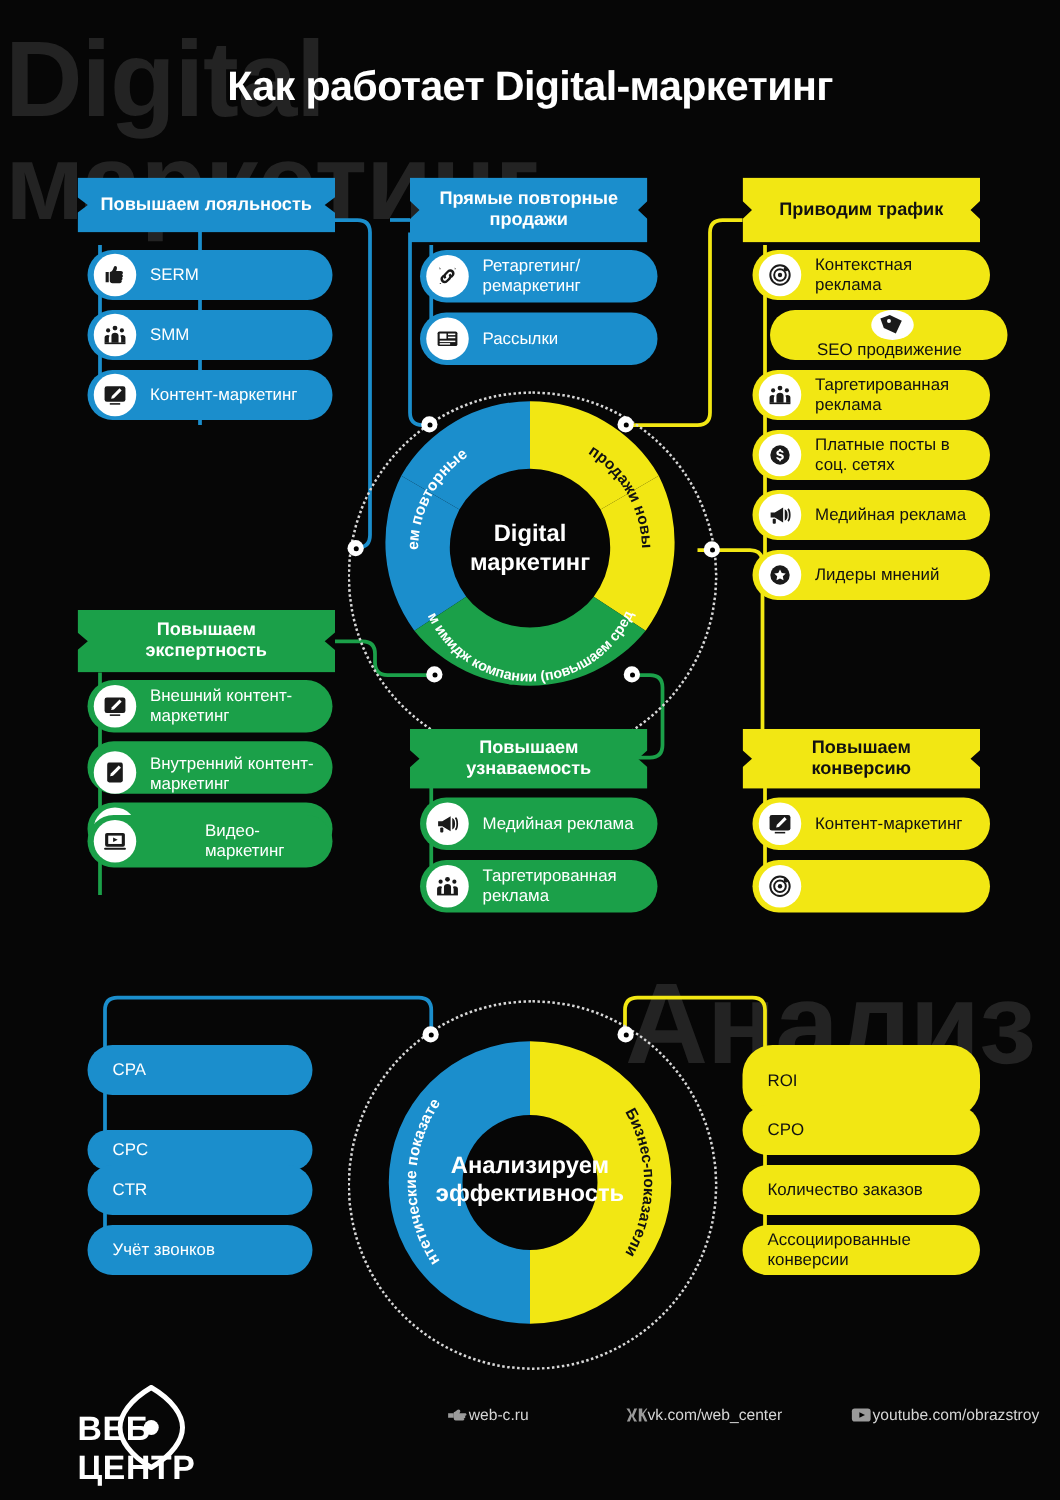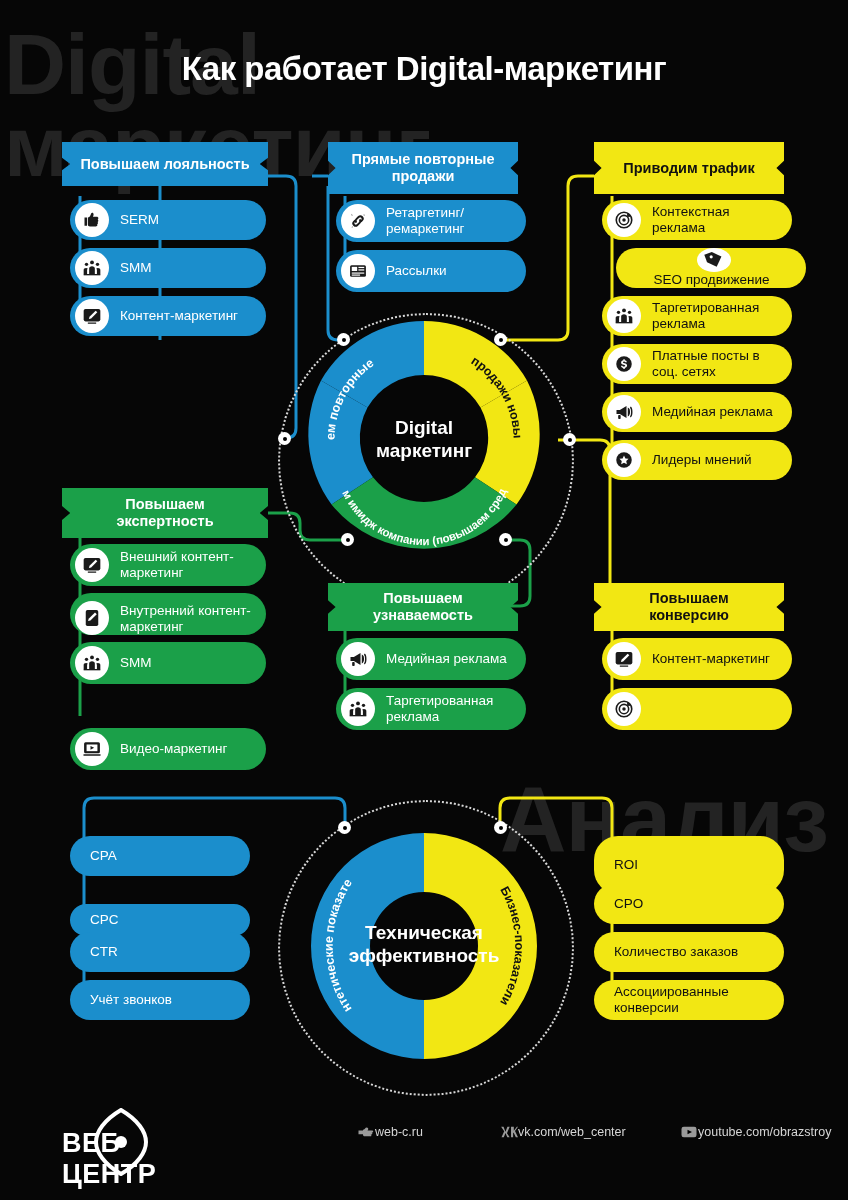--- a/index.html
+++ b/index.html
@@ -170,21 +170,21 @@
     <text font-size="12.5" font-weight="700" fill="#fff" font-family="Liberation Sans, sans-serif">
       <textPath href="#arcBL" startOffset="50%" text-anchor="middle">Синтетические показатели</textPath>
     </text>
     <text font-size="12.5" font-weight="700" fill="#111" font-family="Liberation Sans, sans-serif">
       <textPath href="#arcBR" startOffset="50%" text-anchor="middle">Бизнес-показатели</textPath>
     </text>
   </svg>
 
   <div class="center-txt" style="left:334px;top:905px;width:180px;height:80px;font-size:19px;">
     <div>
-      <div>Техническая</div>
+      <div>Анализируем</div>
       <div>эффективность</div>
     </div>
   </div>
 
   <div class="dot" style="left:338px;top:821px;">
       <i></i>
     </div>
   <div class="dot" style="left:494px;top:821px;">
       <i></i>
     </div>
@@ -380,21 +380,21 @@
           <svg viewBox="0 0 24 24">
             <circle cx="12" cy="5.3" r="2.3"></circle>
             <circle cx="5.4" cy="7.6" r="2"></circle>
             <circle cx="18.6" cy="7.6" r="2"></circle>
             <path d="M8.6 19.5v-7c0-1.4 1.4-2.6 3.4-2.6s3.4 1.2 3.4 2.6v7zM2 19.5v-5.2c0-1.2 1.2-2.2 2.9-2.2.8 0 1.5.2 2 .6-.5.6-.8 1.3-.8 2.1v4.7zM22 19.5v-5.2c0-1.2-1.2-2.2-2.9-2.2-.8 0-1.5.2-2 .6.5.6.8 1.3.8 2.1v4.7z"></path>
             <rect x="2" y="19.2" width="20" height="1.6"></rect>
           </svg>
         </span>
         <span class="lbl">SMM</span>
       </div>
-      <div class="item green" style="left: 70px; top: 728px; width: 196px; height: 42px;">
+      <div class="item green" style="left: 70px; top: 652px; width: 196px; height: 42px; gap: 44px;">
         <span class="ico">
           <svg viewBox="0 0 24 24">
             <rect x="2.5" y="4" width="19" height="13.2" rx="1.8"></rect>
             <rect x="5.5" y="6.6" width="13" height="8" fill="#fff"></rect>
             <path d="M10.2 8.4l4.4 2.2-4.4 2.2z"></path>
             <rect x="1.5" y="18.2" width="21" height="2" rx="1"></rect>
           </svg>
         </span>
         <span class="lbl">Видео-маркетинг</span>
       </div>

